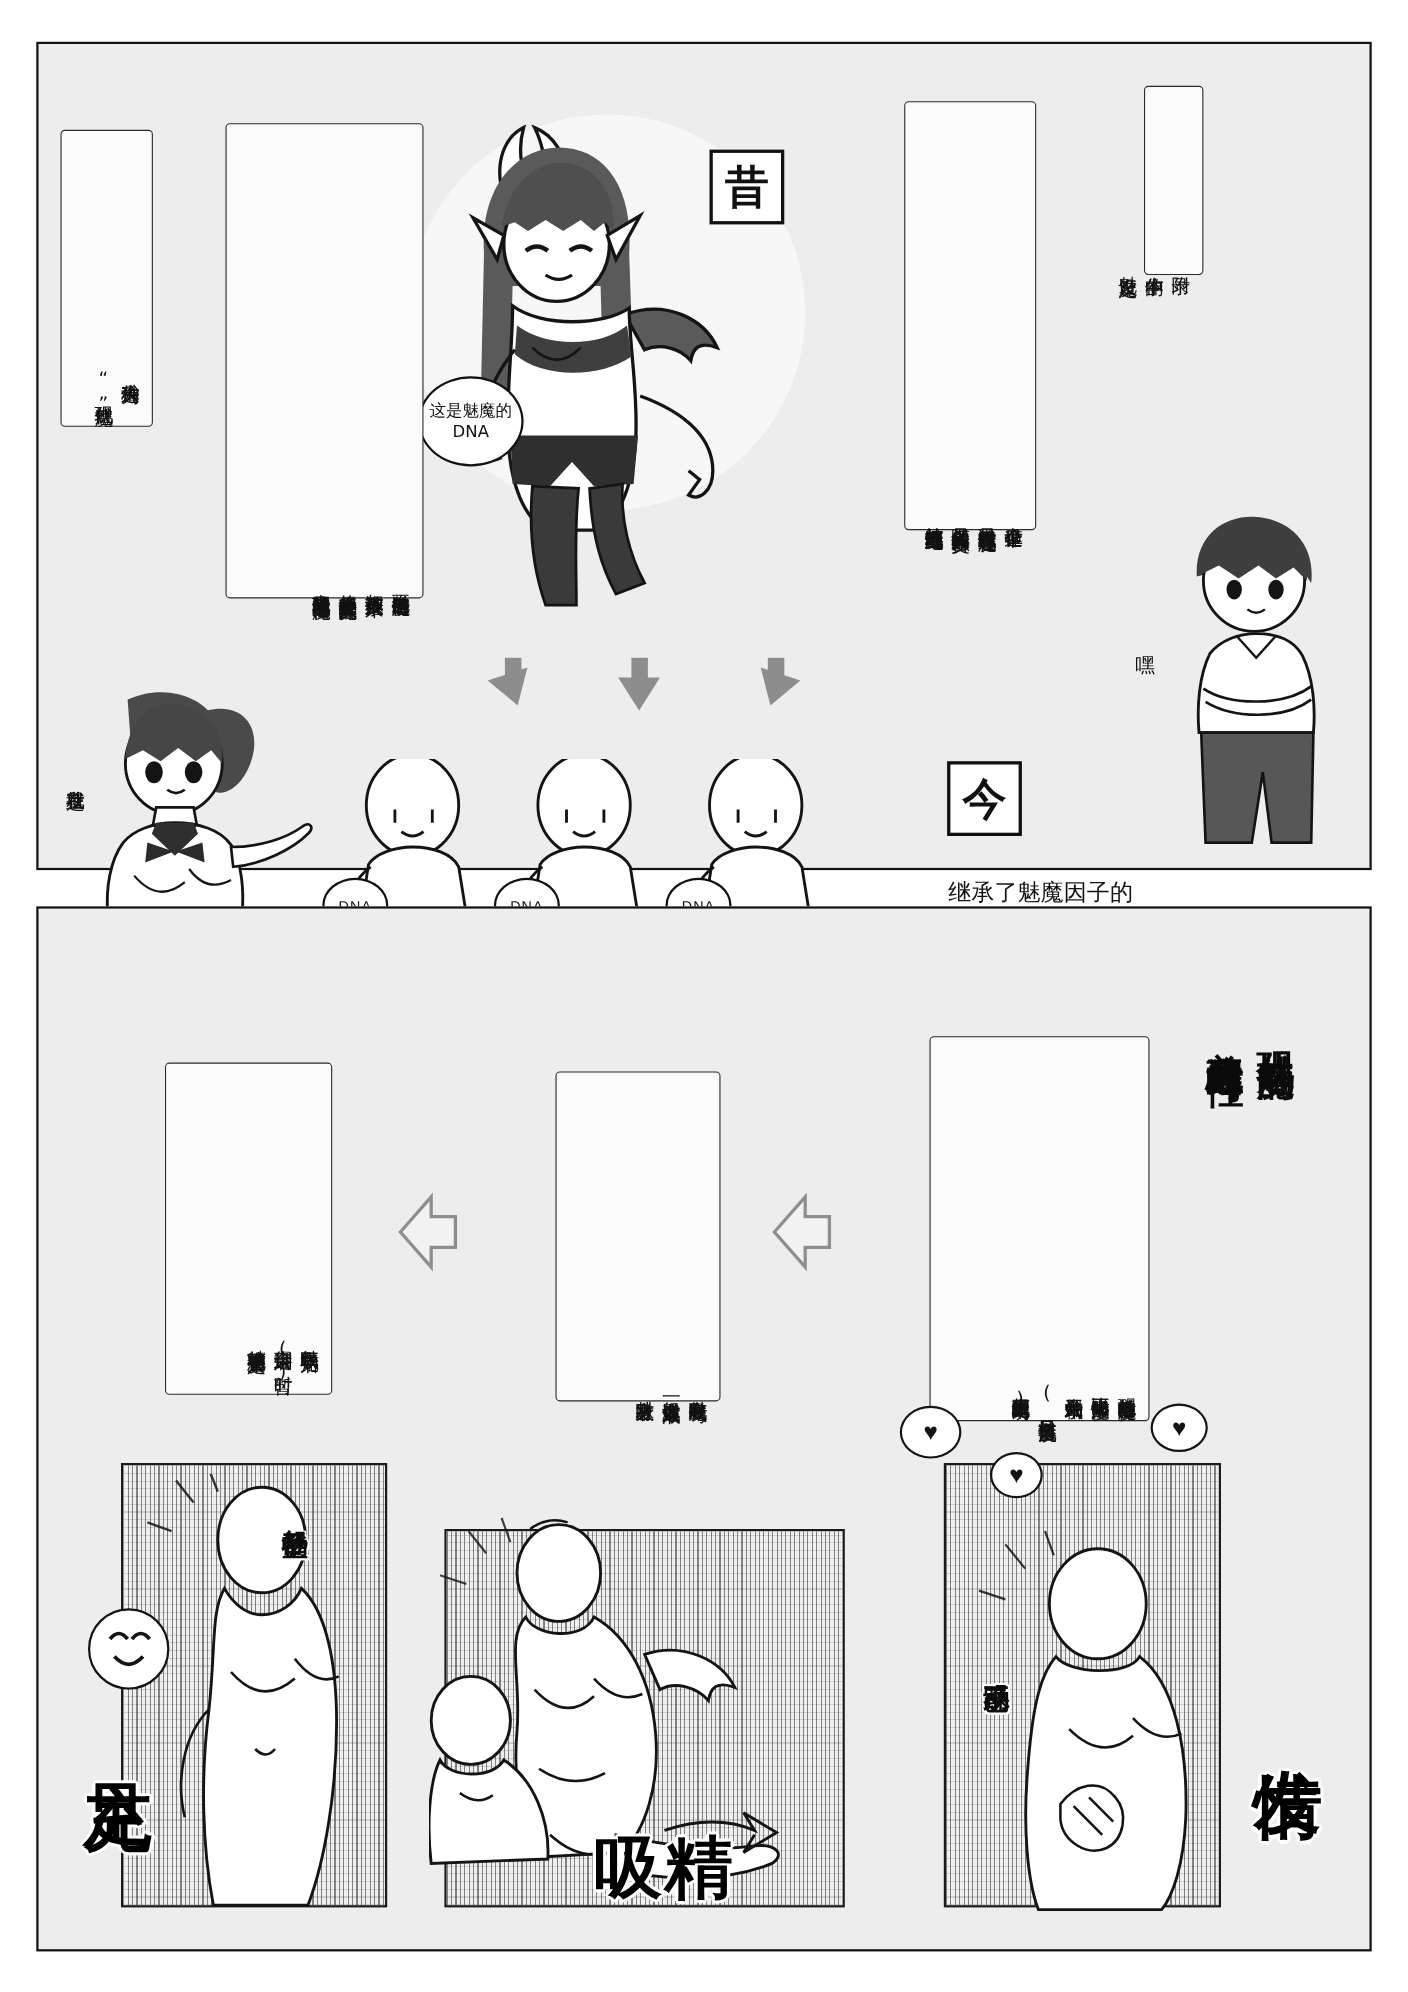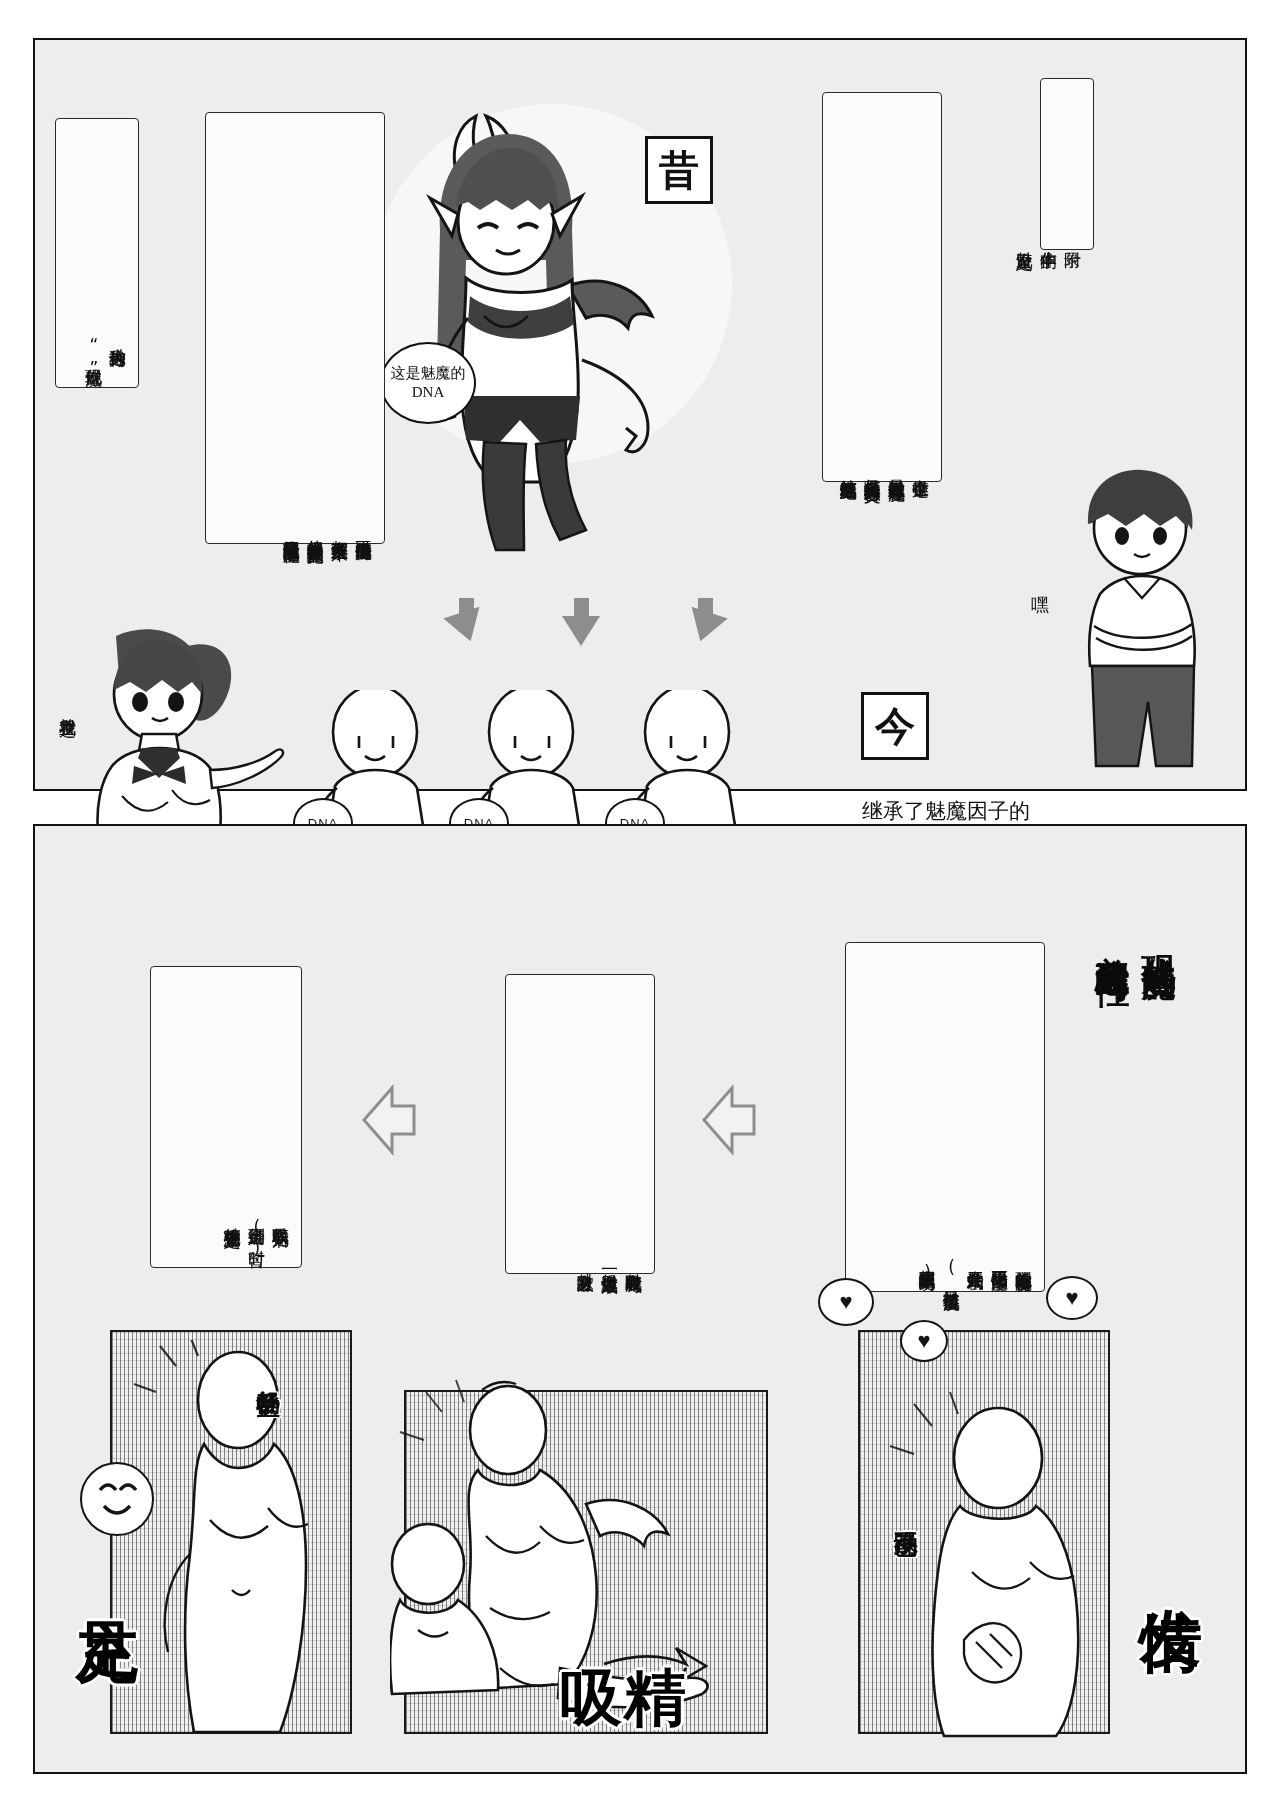--- a/index.html
+++ b/index.html
@@ -193,21 +193,21 @@
     line-height: 1.0;
     text-shadow:
       -2px -2px 0 #fff, 2px -2px 0 #fff, -2px 2px 0 #fff, 2px 2px 0 #fff,
       0 3px 0 #fff, 3px 0 0 #fff, -3px 0 0 #fff, 0 -3px 0 #fff;
   }
   .bigword.vert {
     writing-mode: vertical-rl;
     text-orientation: upright;
   }
   #word-full  { left: 76px;  top: 1570px; }
-  #word-suck  { left: 540px; top: 1667px; padding-left: 20px; }
+  #word-suck  { left: 540px; top: 1667px; }
   #word-heat  { left: 1140px;top: 1560px; }
 
   .sidelabel {
     position: absolute;
     writing-mode: vertical-rl;
     text-orientation: upright;
     font-size: 24px;
     font-weight: bold;
     color: #0d0d0d;
     font-family: "DejaVu Sans", "Liberation Sans", sans-serif;
@@ -290,21 +290,21 @@
       <path d="M64 286 L180 286 L176 330 L140 332 L120 310 L100 332 L66 330 Z" fill="#2f2f2f"></path>
 
       <path d="M84 332 C80 378 86 412 96 440 L124 440 C124 408 122 370 126 334 Z" fill="#3a3a3a" stroke="#141414" stroke-width="2.5"></path>
       <path d="M136 334 C138 376 146 404 160 430 L186 420 C172 394 164 362 166 330 Z" fill="#3a3a3a" stroke="#141414" stroke-width="2.5"></path>
 
       <path d="M182 250 C226 266 248 290 248 318 C248 336 236 346 226 340 L236 326 L226 318" stroke="#141414" stroke-width="3" fill="none"></path>
 
       <path d="M68 208 C48 232 36 264 34 292 C34 306 44 312 56 306" stroke="#141414" stroke-width="3" fill="none"></path>
     </svg>
 
-    <div class="dna-big" style="left:-20px; top:232px;font-family:Liberation Serif, serif;">
+    <div class="dna-big" style="left:-20px; top:232px;">
       <span style="white-space:pre;">这是魅魔的
 DNA</span>
     </div>
   </div>
 
   <div class="era" id="era-old">
       <span>昔</span>
     </div>
   <div class="era" id="era-now">
       <span>今</span>

